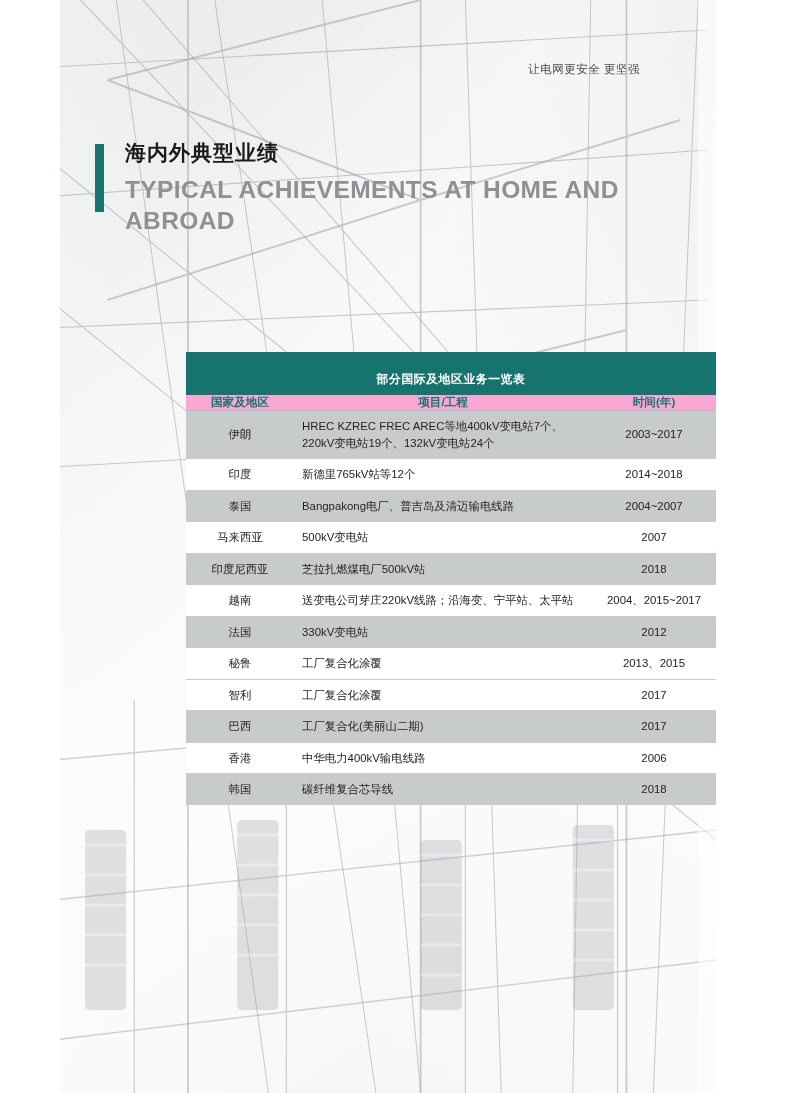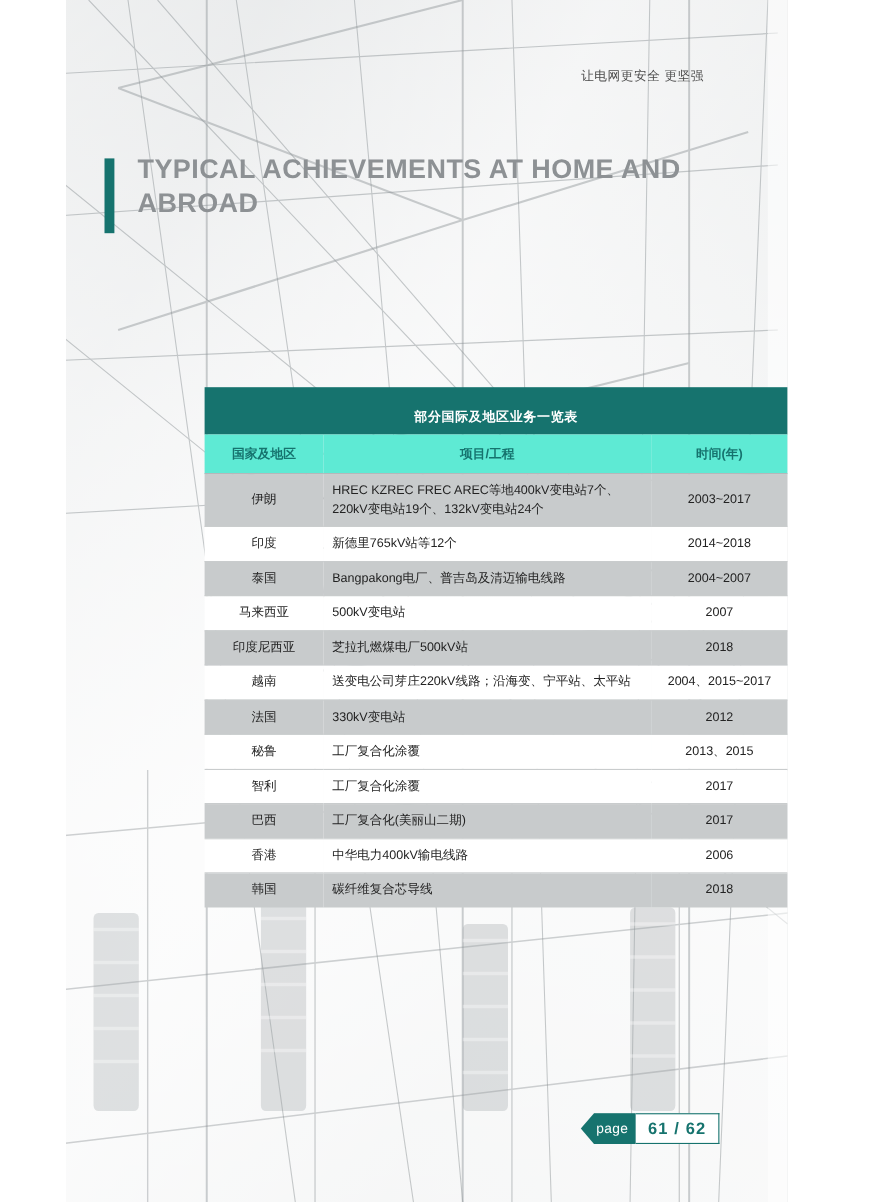--- a/index.html
+++ b/index.html
@@ -106,26 +106,26 @@
     caption-side: top;
     background: #16736e;
     color: #ffffff;
     font-size: 11.8px;
     font-weight: bold;
     letter-spacing: 0.6px;
     padding: 20px 0 7px 0;
     text-align: center;
   }
   table.data th {
-    background: #5eead4;
+    background: #f9a8d4;
     color: #16736e;
     font-weight: bold;
     font-size: 11.6px;
     text-align: center;
-    padding: 10px 4px;
+    padding: 0 4px;
     border-bottom: 1px solid #b4b8ba;
   }
   table.data td {
     padding: 7px 8px;
     border-bottom: 1px solid #c9cccd;
     line-height: 1.45;
     vertical-align: middle;
   }
   table.data tr.odd td { background: #ffffff; }
   table.data tr.even td { background: #c8cbcc; }
@@ -210,20 +210,21 @@
     </svg>
   </div>
   <div class="white-strip"></div>
   <div class="white-strip-r"></div>
 
   <div class="slogan">让电网更安全  更坚强</div>
 
   <div class="title-block">
     <div class="title-bar"></div>
     <div>
+      <h1 class="title-cn">海内外典型业绩</h1>
       <h2 class="title-en">TYPICAL ACHIEVEMENTS AT HOME AND ABROAD</h2>
     </div>
   </div>
 
   <div class="table-wrap">
     <table class="data">
       <caption>部分国际及地区业务一览表</caption>
       <colgroup>
         <col class="country">
           <col class="project">
@@ -294,19 +295,14 @@
           </tr>
           <tr class="even">
             <td class="c-country">韩国</td>
             <td class="c-project">碳纤维复合芯导线</td>
             <td class="c-time">2018</td>
           </tr>
         </tbody>
     </table>
   </div>
 
-  <div class="page-num">
-    <div class="tri"></div>
-    <div class="word">page</div>
-    <div class="nums">61 / 62</div>
-  </div>
 
 </div>
 
 </body></html>

